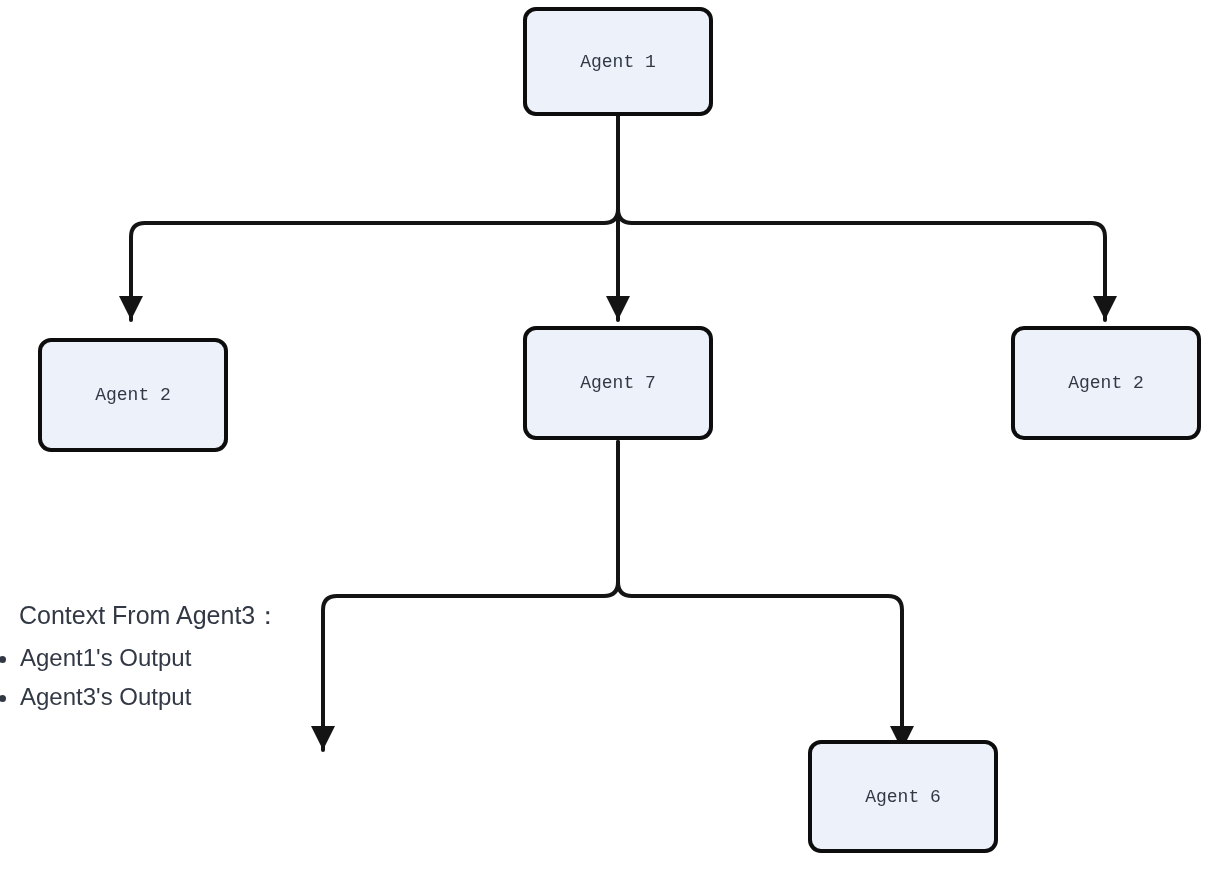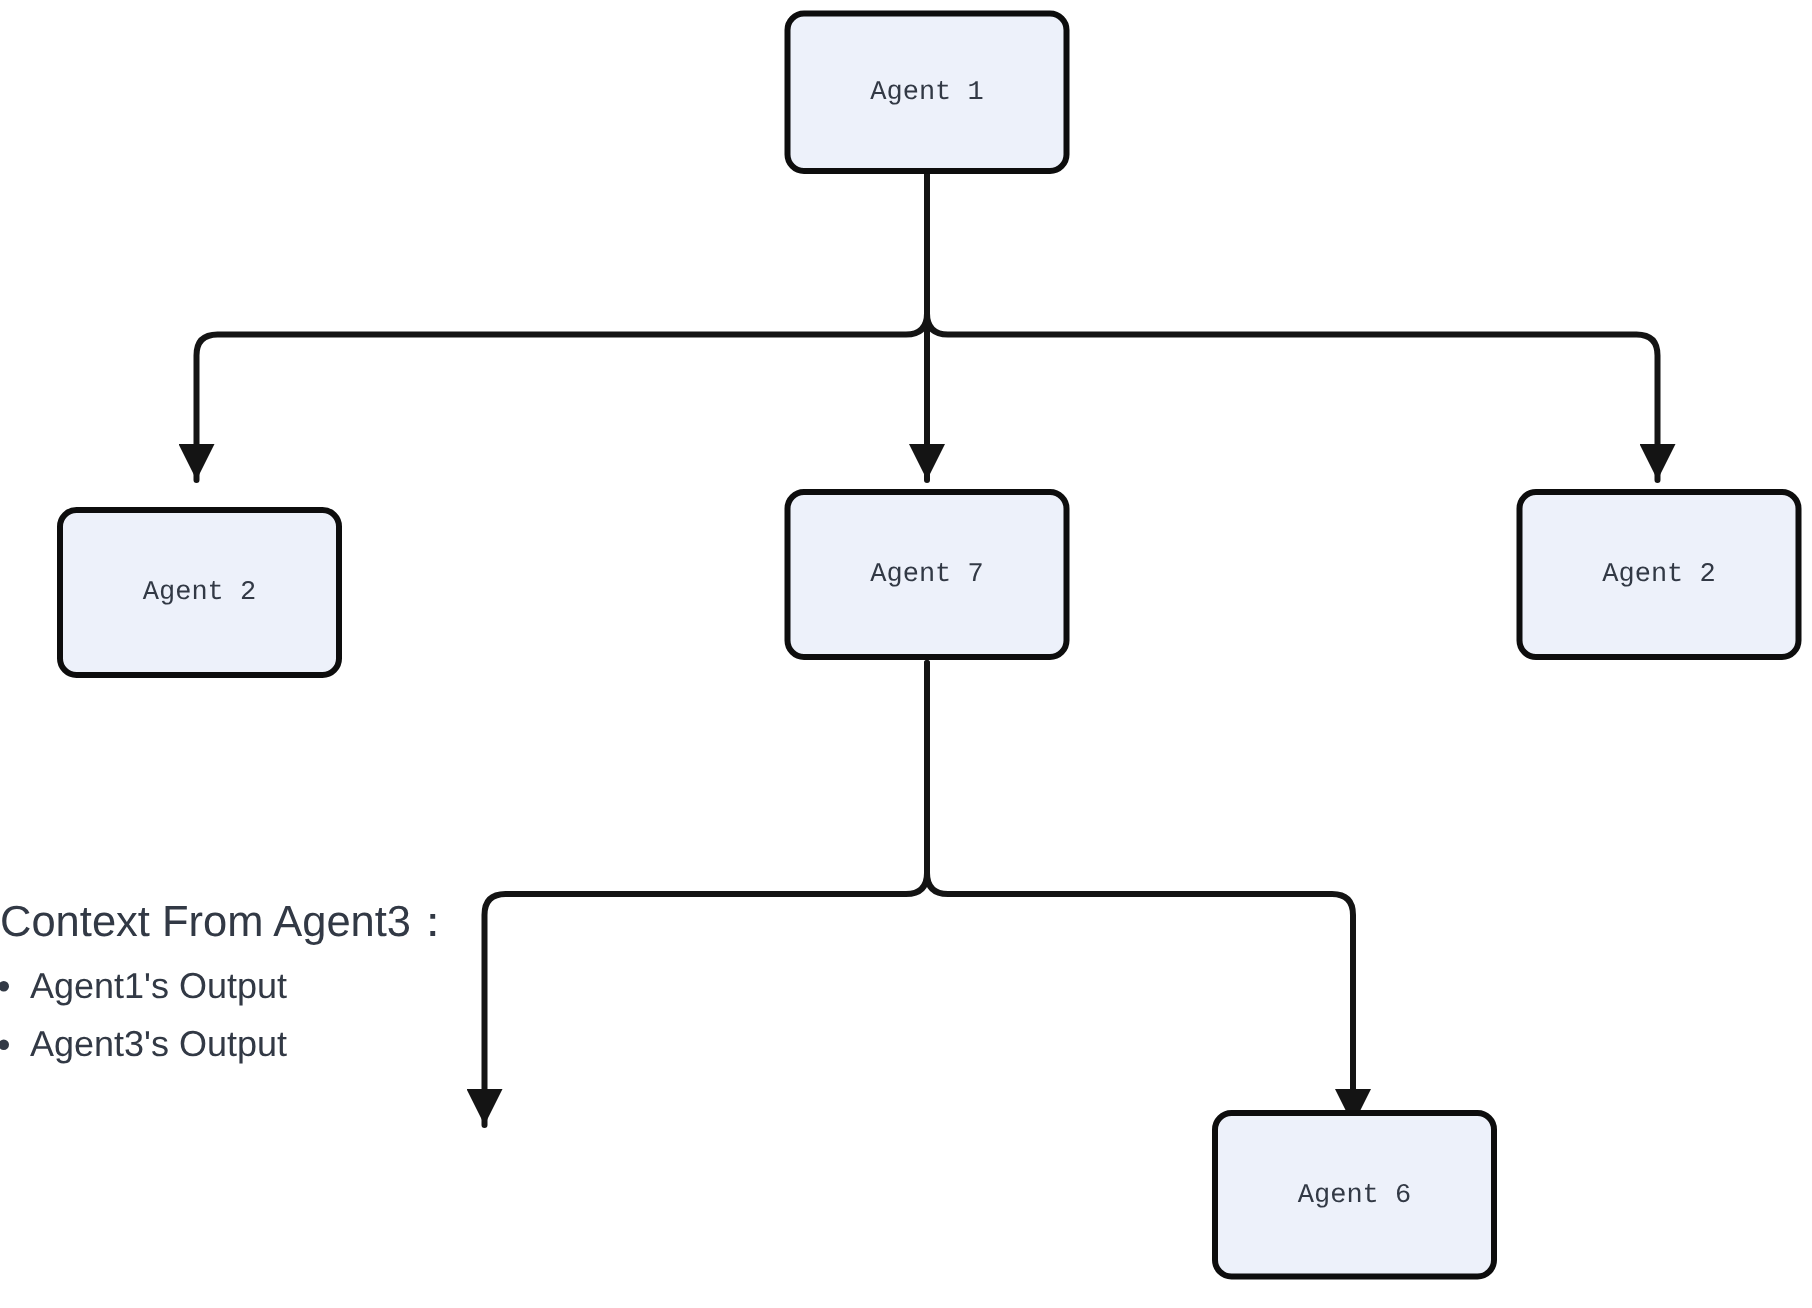--- a/index.html
+++ b/index.html
@@ -54,22 +54,23 @@
     font-family: Liberation Mono, monospace;
   }
   .context-note {
     position: absolute;
     left: 0;
     top: 598px;
     width: 310px;
     color: var(--node-text);
   }
   .context-note .title {
-    font-size: 29px;
+    font-size: 25px;
     line-height: 34px;
+    padding-left: 19px;
   }
   .context-note ul {
     margin: 6px 0 0 0;
     padding-left: 20px;
     list-style: disc;
   }
   .context-note li {
     font-size: 24px;
     line-height: 39px;
   }

